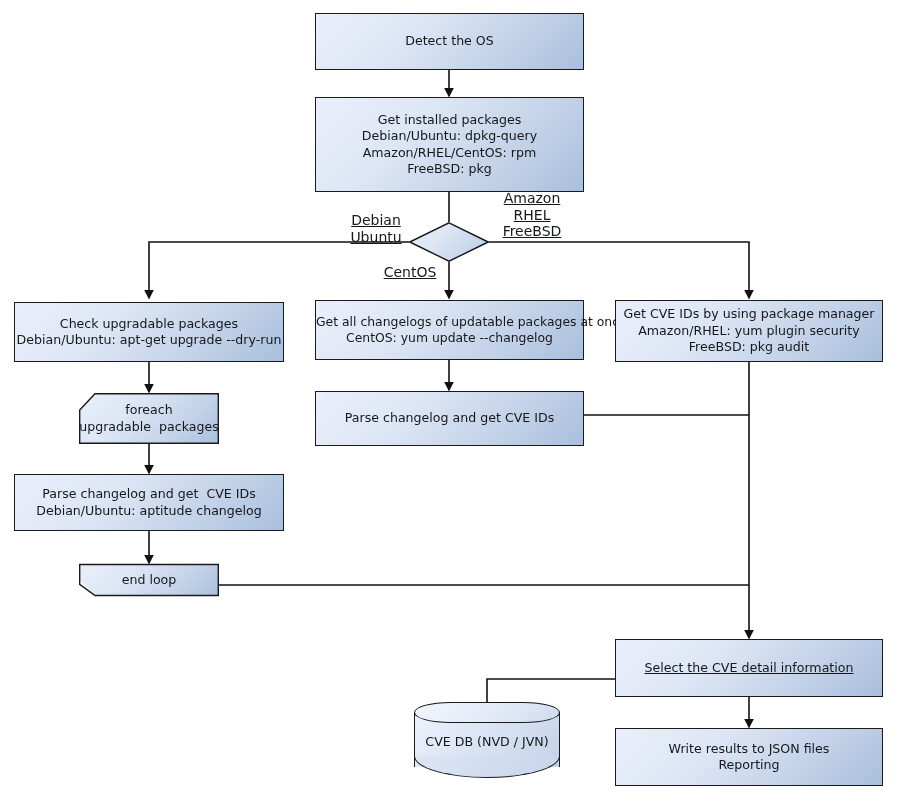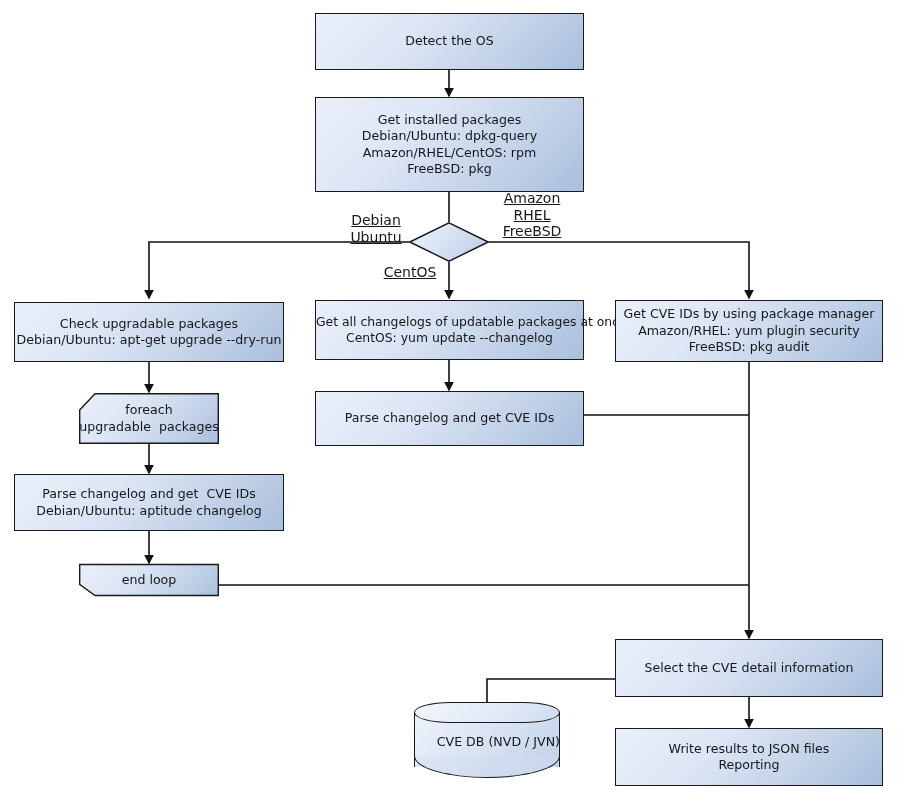--- a/index.html
+++ b/index.html
@@ -100,21 +100,20 @@
   }
   .shape-decision .outline {
     position: absolute;
     left: 0; top: 0;
     width: 100%; height: 100%;
   }
   
   .shape-db {
     border: none;
     background: transparent;
-    text-align: right;
   }
   .shape-db .cyl-body {
     position: absolute;
     left: 0;
     top: 10px;
     right: 0;
     bottom: 11px;
     background: linear-gradient(135deg, #eef3fb 0%, #dde6f5 40%, #c3d2e8 100%);
     border-left: 1.2px solid #1a1a1a;
     border-right: 1.2px solid #1a1a1a;
@@ -261,21 +260,21 @@
     <svg class="outline" viewBox="0 0 140 44" preserveAspectRatio="none">
       <polygon points="0.7,0.7 139.3,0.7 139.3,43.3 16,43.3 0.7,28" fill="none" stroke="#1a1a1a" stroke-width="1.4" vector-effect="non-scaling-stroke"></polygon>
     </svg>
     <span class="node-label">end loop</span>
   </div>
 
   <div class="node" style="left:315px; top:391px; width:269px; height:55px;">
     <span class="node-label">Parse changelog and get CVE IDs</span>
   </div>
 
-  <div class="node" style="left:615px; top:639px; width:268px; height:58px;">
+  <div class="node" style="left:615px; top:639px; width:268px; height:58px;text-decoration:underline;">
     <span class="node-label">Select the CVE detail information</span>
   </div>
 
   <div class="node shape-db" style="left:414px; top:702px; width:146px; height:76px;">
     <div class="cyl-body"></div>
     <div class="cyl-bottom"></div>
     <div class="cyl-top"></div>
     <span class="node-label">CVE DB (NVD / JVN)</span>
   </div>
 

